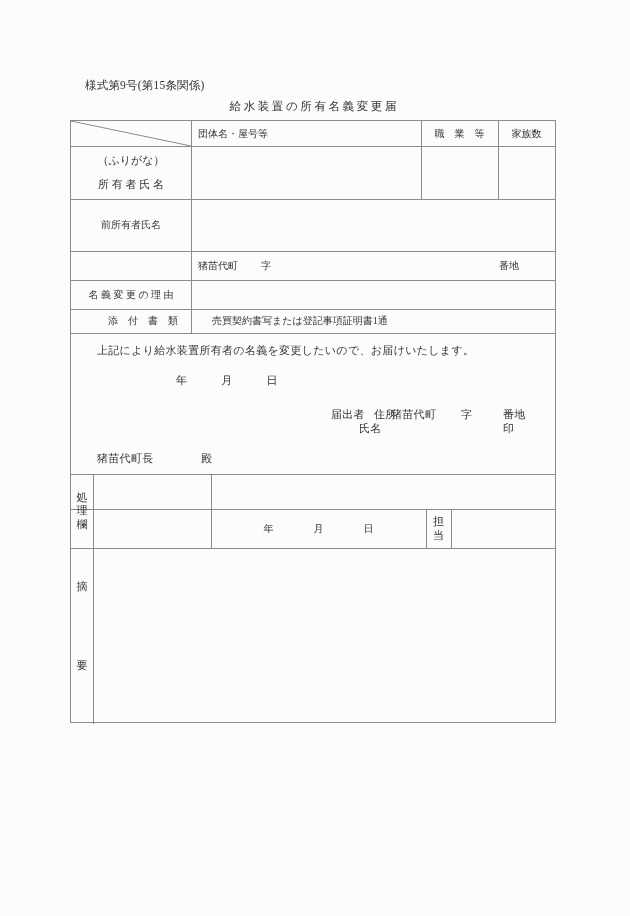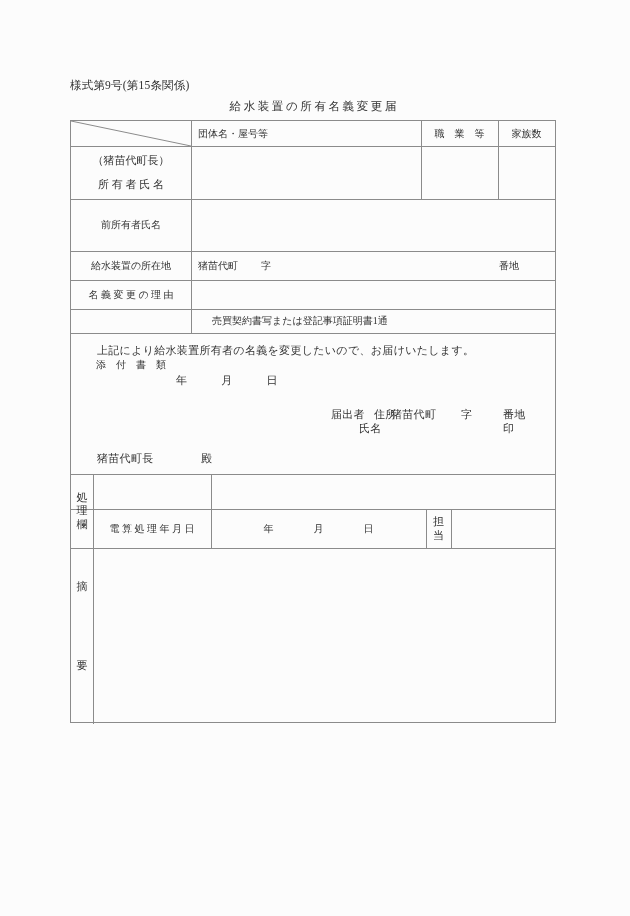--- a/index.html
+++ b/index.html
@@ -20,21 +20,21 @@
     position: absolute;
     left: 0;
     top: 0;
     width: 630px;
     height: 916px;
   }
 
   
   .form-no {
     position: absolute;
-    left: 70px;
+    left: 85px;
     top: 78px;
     font-size: 11.5px;
     letter-spacing: 0.2px;
     white-space: nowrap;
     color: #2f2f2f;
   }
   .form-title {
     position: absolute;
     left: 70px;
     top: 99px;
@@ -173,49 +173,48 @@
       </svg>
     </div>
 
     <div class="cell lft sp-none" style="left:120px; top:0; width:230px; height:25px; padding-left:7px;">団体名・屋号等</div>
 
     <div class="cell ctr sp-none" style="left:350px; top:0; width:77px; height:25px;">職　業　等</div>
 
     <div class="cell ctr sp-none" style="left:427px; top:0; width:57px; height:25px;">家族数</div>
 
     <div class="stack2" style="left:0; top:25px; width:120px; height:53px;">
-      <span class="l1">（猪苗代町長）</span>
+      <span class="l1">（ふりがな）</span>
       <span class="l2">所 有 者 氏 名</span>
     </div>
 
     <div class="cell lft" style="left:120px; top:25px; width:230px; height:53px; padding-left:7px;"></div>
 
     <div class="cell ctr" style="left:350px; top:25px; width:77px; height:53px;"></div>
 
     <div class="cell ctr" style="left:427px; top:25px; width:57px; height:53px;"></div>
 
     <div class="cell ctr sp-none" style="left:0; top:78px; width:120px; height:52px;">前所有者氏名</div>
 
     <div class="cell lft" style="left:120px; top:78px; width:364px; height:52px; padding-left:7px;"></div>
 
-    <div class="cell ctr sp-none" style="left:0; top:130px; width:120px; height:29px;">給水装置の所在地</div>
 
     <div class="cell lft" style="left:120px; top:130px; width:70px; height:29px; padding-left:7px;">猪苗代町</div>
 
     <div class="cell lft" style="left:190px; top:130px; width:40px; height:29px;">字</div>
 
     <div class="cell lft" style="left:230px; top:130px; width:198px; height:29px;"></div>
 
     <div class="cell lft" style="left:428px; top:130px; width:50px; height:29px;">番地</div>
 
     <div class="cell ctr sp-none" style="left:0; top:159px; width:120px; height:29px;">名 義 変 更 の 理 由</div>
 
     <div class="cell lft" style="left:120px; top:159px; width:364px; height:29px; padding-left:7px;"></div>
 
-    <div class="cell ctr sp-none" style="left:0; top:188px; width:120px; height:24px;margin-top:44px;">添　付　書　類</div>
+    <div class="cell ctr sp-none" style="left:12px; top:188px; width:120px; height:24px;">添　付　書　類</div>
 
     <div class="cell lft" style="left:120px; top:188px; width:364px; height:24px; padding-left:21px;">売買契約書写または登記事項証明書1通</div>
 
     <div class="ftext" style="left:26px; top:222px;">上記により給水装置所有者の名義を変更したいので、お届けいたします。</div>
 
     <div class="ftext" style="left:105px; top:252px;">年　　　月　　　日</div>
 
     <div class="ftext" style="left:240px; top:286px;margin-left:20px;">届出者</div>
 
     <div class="ftext" style="left:303px; top:286px;">住所</div>
@@ -236,21 +235,20 @@
 
     <div class="vtext" style="left:0; top:353px; width:22px; height:74px;">
       <span>処</span>
       <span>理</span>
       <span>欄</span>
     </div>
 
 
     <div class="cell lft" style="left:140px; top:353px; width:344px; height:35px; padding-left:7px;"></div>
 
-    <div class="cell ctr sp-none" style="left:22px; top:388px; width:118px; height:39px;">電 算 処 理 年 月 日</div>
 
     <div class="cell ctr" style="left:140px; top:388px; width:215px; height:39px;">年　　　　月　　　　日</div>
 
     <div class="vtext" style="left:355px; top:388px; width:25px; height:39px;">
       <span>担</span>
       <span>当</span>
     </div>
 
     <div class="cell lft" style="left:380px; top:388px; width:104px; height:39px; padding-left:7px;"></div>
 

